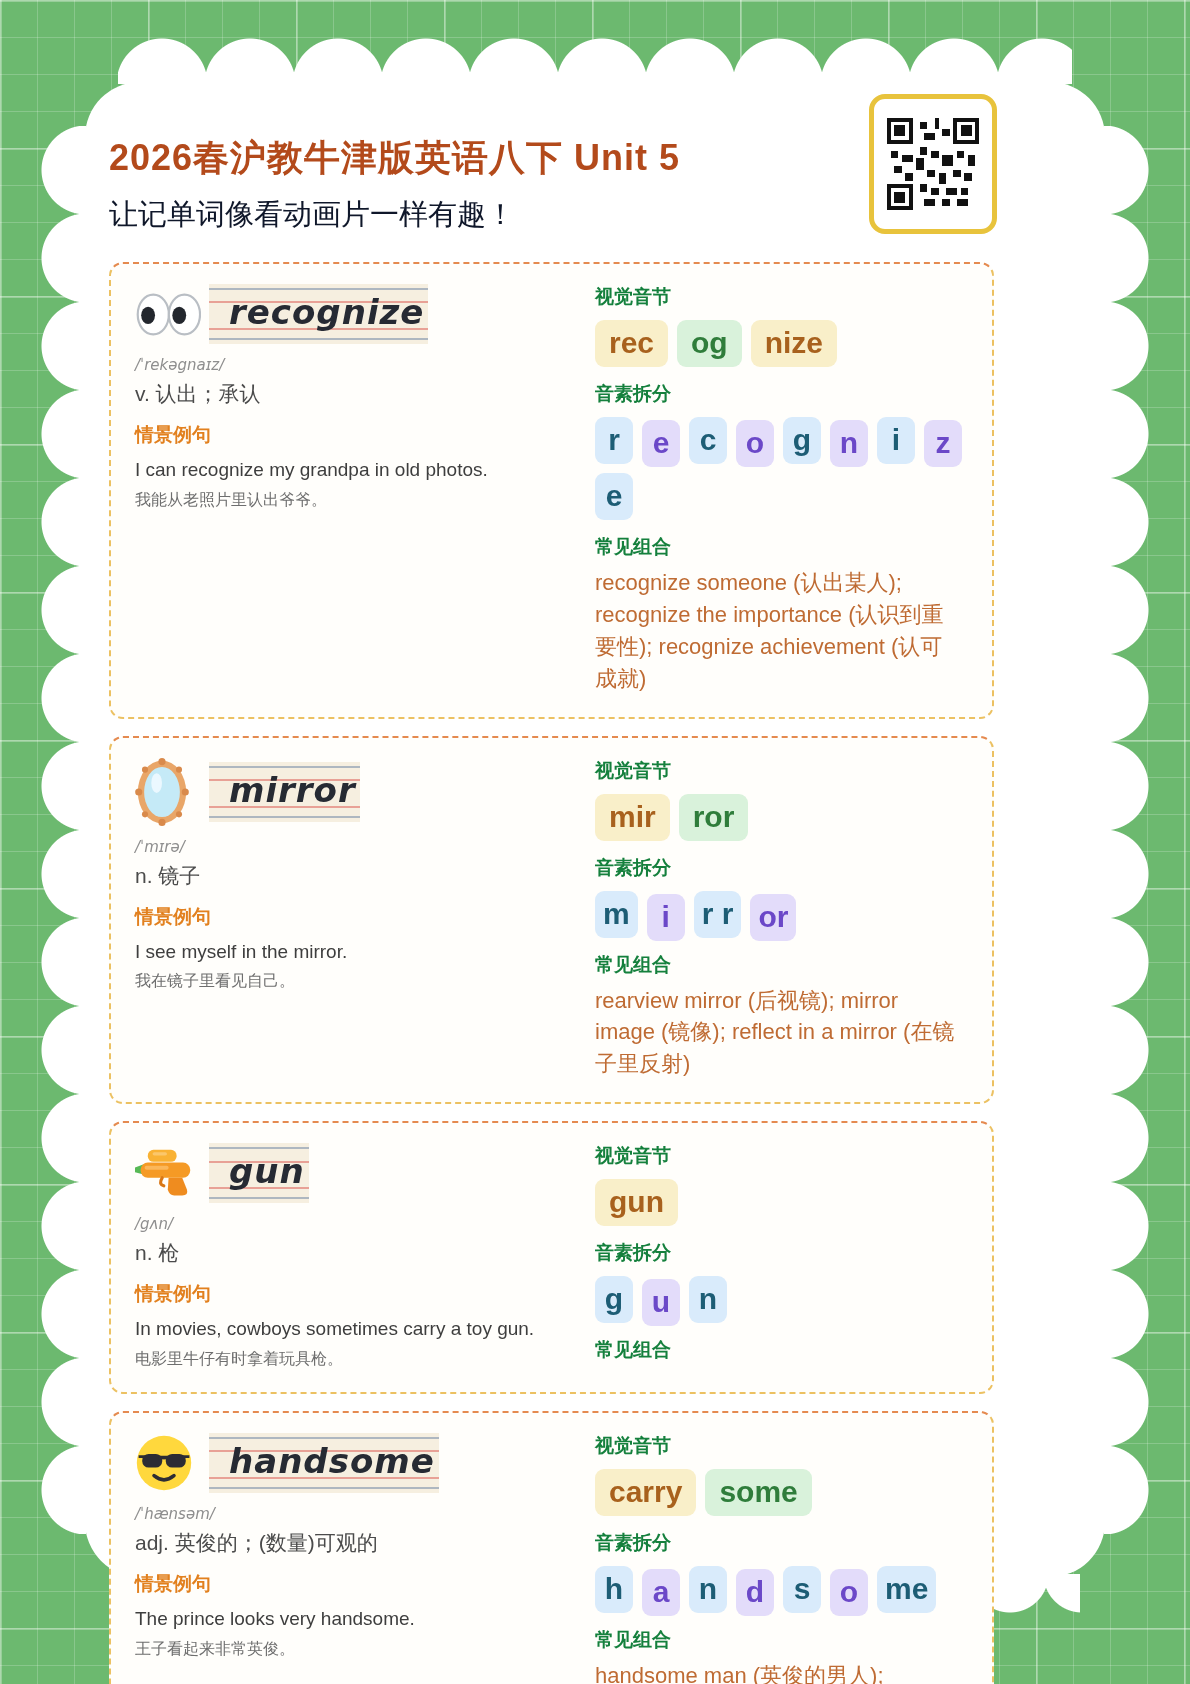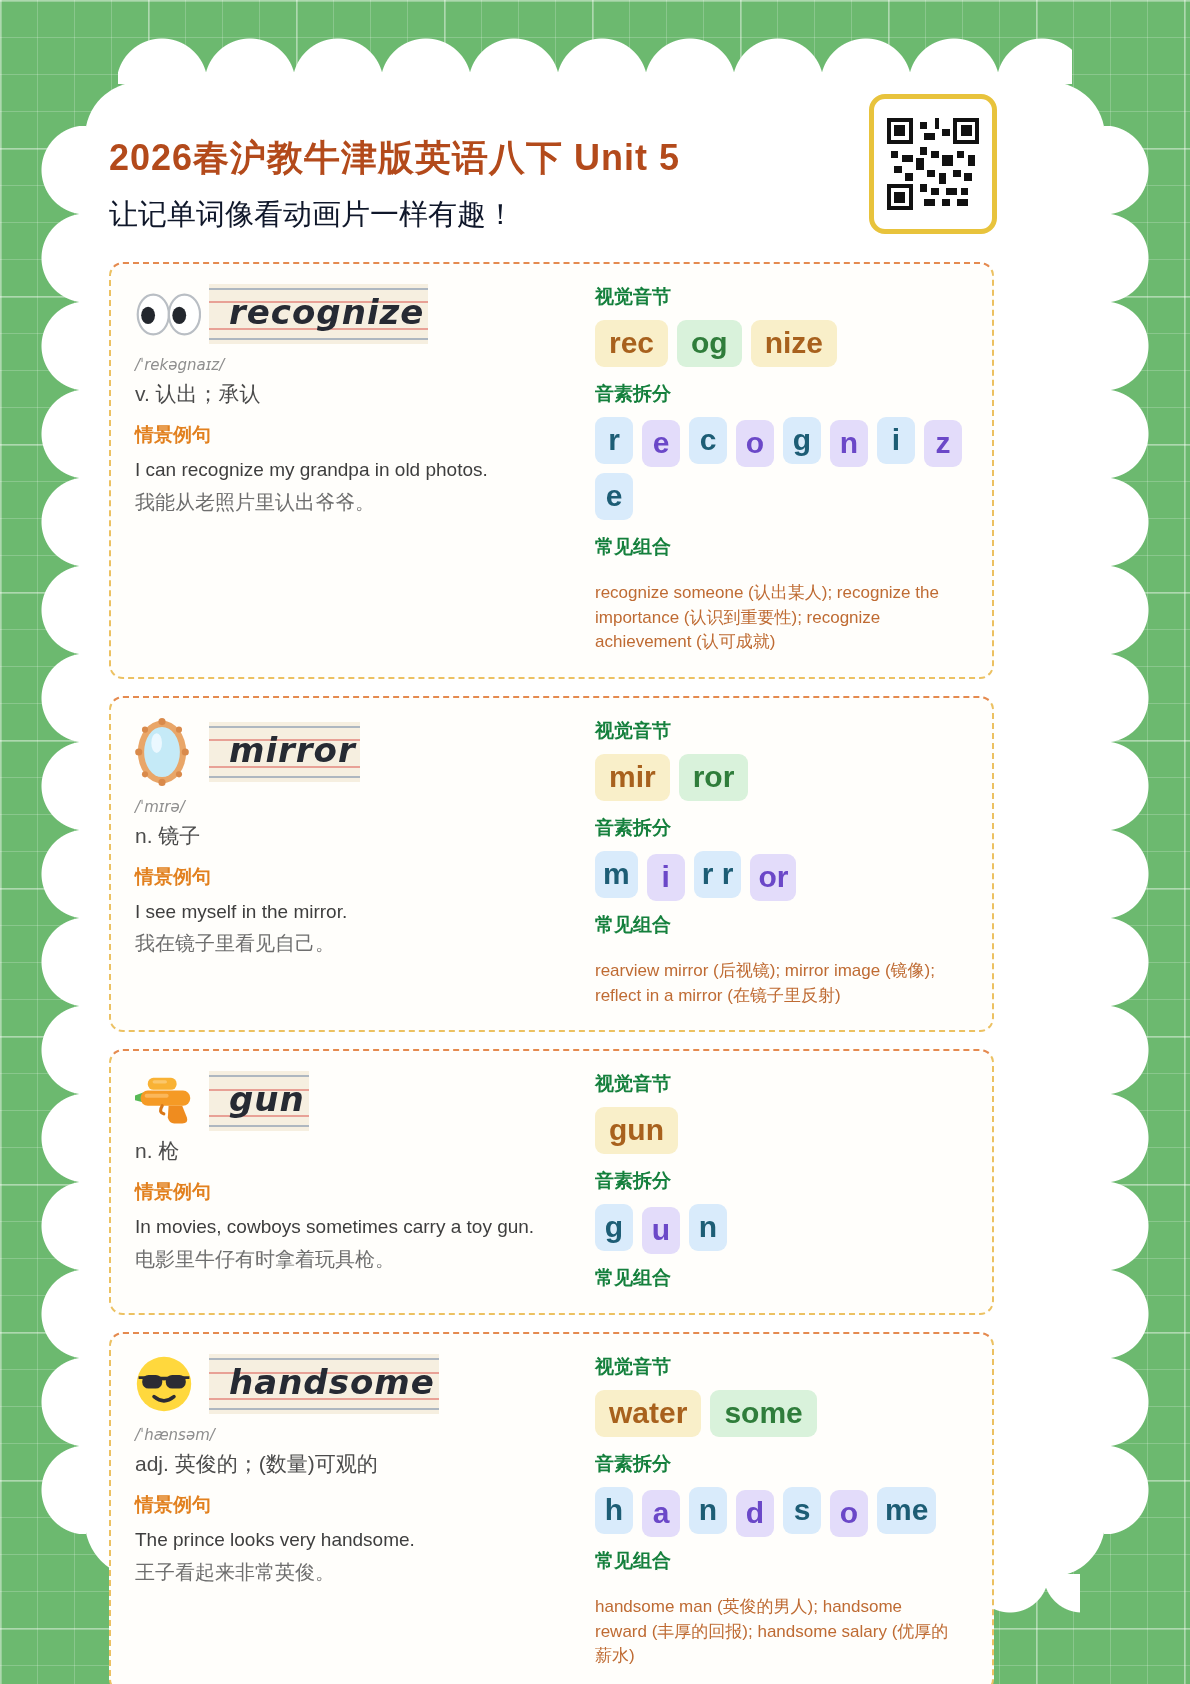--- a/index.html
+++ b/index.html
@@ -57,33 +57,33 @@
       linear-gradient(#e8a196,#e8a196),
       linear-gradient(#aeb7c0,#aeb7c0);
     background-size:100% 2px;background-repeat:no-repeat;
     background-position:0 4px,0 30%,0 76%,0 calc(100% - 4px);}
   .word{font-family:"DejaVu Sans","Liberation Sans",sans-serif;font-style:italic;font-weight:800;
     font-size:34px;color:#262a33;letter-spacing:1px;}
   .ipa{margin-top:12px;font-family:"DejaVu Sans",sans-serif;font-style:italic;color:#8e8e8e;font-size:15px;}
   .meaning{margin-top:6px;font-size:21px;color:#4b4b4b;}
   .lab{font-size:19px;font-weight:bold;color:#e2801e;margin-top:14px;}
   .sent-en{margin-top:8px;font-size:19px;color:#3e3e3e;line-height:1.45;}
-  .sent-zh{margin-top:4px;font-size:20px;color:#6e6e6e;line-height:1.45;}
+  .sent-zh{margin-top:4px;font-size:16px;color:#6e6e6e;line-height:1.45;}
 
   .lab-r{font-size:19px;font-weight:bold;color:#15803d;}
   .chips{display:flex;flex-wrap:wrap;gap:9px;margin:10px 0 14px 0;align-items:flex-start;}
   .chip{display:inline-block;border-radius:9px;font-weight:bold;font-size:30px;line-height:1;}
   .chip.syl{padding:8px 14px 9px 14px;}
   .syl.yellow{background:#f9efc9;color:#a8611d;}
   .syl.green{background:#d9f2db;color:#2f7d3b;}
   .chip.ph{min-width:22px;text-align:center;padding:8px 8px 9px 8px;}
   .ph.blue{background:#d9ebfb;color:#1d5d75;}
   .ph.purple{background:#e3dcfa;color:#6b48c8;}
   .chips .ph:nth-child(even){transform:translateY(3px);}
-  .colloc{margin-top:21px;font-size:17px;color:#bf6b33;line-height:1.45;width:362px;}
+  .colloc{margin-top:7px;font-size:22px;color:#bf6b33;line-height:1.45;width:362px;}
 </style>
 </head>
 <body>
 
 <div class="panel"></div>
 <div class="sc sc-top"></div>
 <div class="sc sc-bottom"></div>
 <div class="sc sc-left"></div>
 <div class="sc sc-right"></div>
 
@@ -242,20 +242,21 @@
               <rect x="7" y="18" width="62" height="19" rx="9" fill="#f59a25"></rect>
               <rect x="12" y="22" width="30" height="5" rx="2.5" fill="#fbb75a"></rect>
               <path d="M42 37 h17 l6 15 q2 7 -6 7 h-10 q-6 0 -8 -7 z" fill="#ef8c1f"></path>
               <path d="M34 37 q-5 8 2 10" stroke="#d97716" stroke-width="4" fill="none" stroke-linecap="round"></path>
             </svg>
           </div>
           <div class="banner">
             <span class="word">gun</span>
           </div>
         </div>
+        <div class="ipa">/gʌn/</div>
         <div class="meaning">n. 枪</div>
         <div class="lab">情景例句</div>
         <div class="sent-en">In movies, cowboys sometimes carry a toy gun.</div>
         <div class="sent-zh">电影里牛仔有时拿着玩具枪。</div>
       </div>
       <div class="col-right">
         <div class="lab-r">视觉音节</div>
         <div class="chips">
             <span class="chip syl yellow">gun</span>
           </div>
@@ -288,21 +289,21 @@
         </div>
         <div class="ipa">/ˈhænsəm/</div>
         <div class="meaning">adj. 英俊的；(数量)可观的</div>
         <div class="lab">情景例句</div>
         <div class="sent-en">The prince looks very handsome.</div>
         <div class="sent-zh">王子看起来非常英俊。</div>
       </div>
       <div class="col-right">
         <div class="lab-r">视觉音节</div>
         <div class="chips">
-            <span class="chip syl yellow">water</span>
+            <span class="chip syl yellow">carry</span>
             <span class="chip syl green">some</span>
           </div>
         <div class="lab-r">音素拆分</div>
         <div class="chips">
             <span class="chip ph blue">h</span>
             <span class="chip ph purple">a</span>
             <span class="chip ph blue">n</span>
             <span class="chip ph purple">d</span>
             <span class="chip ph blue">s</span>
             <span class="chip ph purple">o</span>

